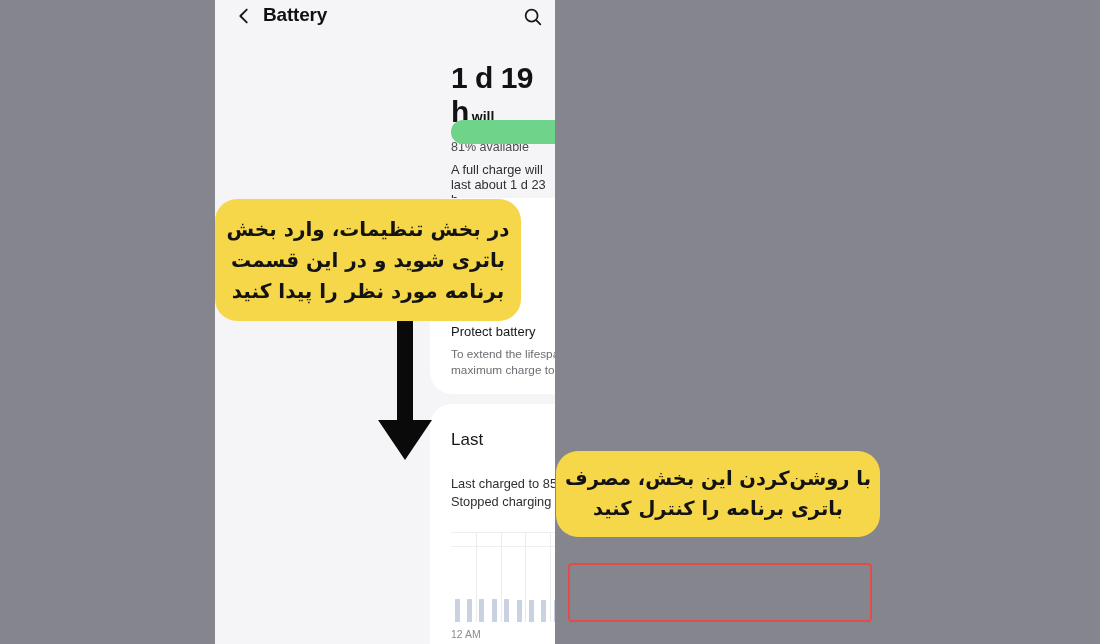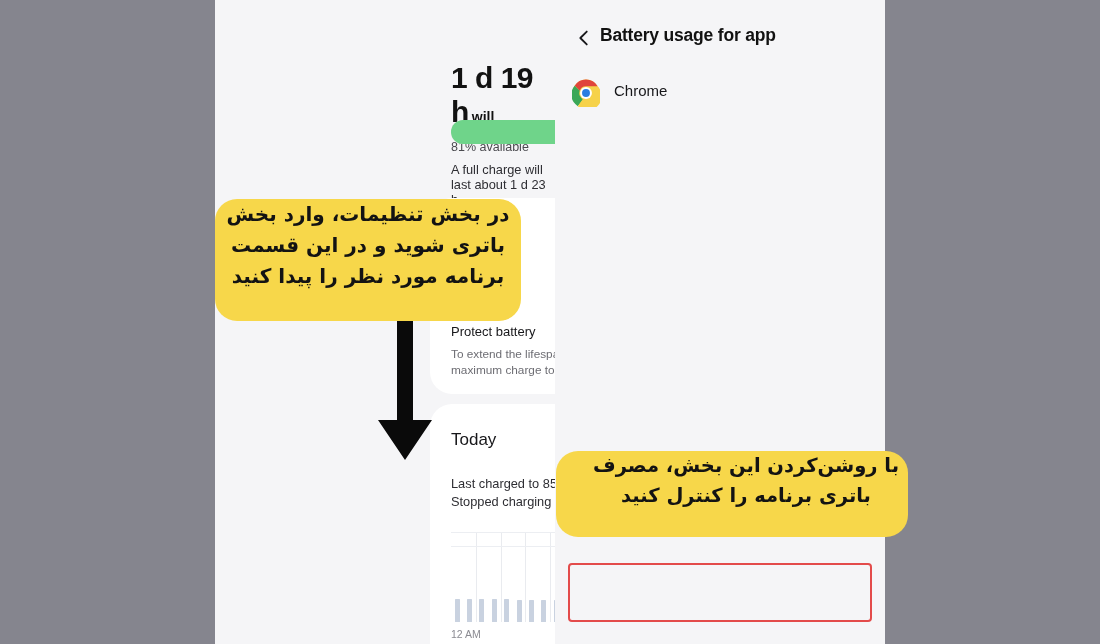--- a/index.html
+++ b/index.html
@@ -54,58 +54,72 @@
   
   .r-header{position:absolute;left:0;top:22px;width:330px;height:34px;}
   .r-back{position:absolute;left:18px;top:5px;width:22px;height:22px;}
   .r-title{position:absolute;left:45px;top:3px;font-size:17.5px;font-weight:bold;color:#111;letter-spacing:-0.2px;}
   .app-row{position:absolute;left:0;top:75px;width:330px;height:38px;}
   .chrome-ico{position:absolute;left:17px;top:4px;width:28px;height:28px;border-radius:50%;}
   .app-name{position:absolute;left:59px;top:7px;font-size:15px;color:#17171a;}
   .red-box{position:absolute;left:568px;top:563px;width:300px;height:55px;border:2.5px solid #e34b4b;border-radius:4px;}
 
   
-  .note{position:absolute;background:#f7d74a;border-radius:22px;display:flex;align-items:flex-start;justify-content:center;}
+  .note{position:absolute;background:#f7d74a;border-radius:22px;display:flex;align-items:center;justify-content:center;}
   .note p{margin:0;direction:rtl;text-align:center;font-weight:bold;color:#131313;
           font-family:"DejaVu Sans","Liberation Sans",sans-serif;}
   #note-1{left:215px;top:199px;width:306px;height:122px;}
   #note-1 p{font-size:20px;line-height:31px;}
-  #note-2{left:556px;top:451px;width:324px;height:86px;padding-left:28px;}
+  #note-2{left:556px;top:451px;width:324px;height:86px;}
   #note-2 p{font-size:19.5px;line-height:30px;}
 
   
   .arrow{position:absolute;left:370px;top:320px;width:70px;height:145px;}
 </style>
 </head>
 <body>
 
 <div class="stage">
 
   <div class="panel" id="panel-left">
 
+    <div class="l-header">
+      <div class="back-chev">
+        <svg width="22" height="22" viewBox="0 0 24 24" fill="none" stroke="#17171a" stroke-width="2" stroke-linecap="round" stroke-linejoin="round">
+            <polyline points="15 5 8 12 15 19"></polyline>
+          </svg>
+      </div>
+      <div class="l-title">Battery</div>
+      <div class="search-ico">
+        <svg width="22" height="22" viewBox="0 0 24 24" fill="none" stroke="#17171a" stroke-width="1.9" stroke-linecap="round">
+            <circle cx="10.5" cy="10.5" r="6.5"></circle>
+            <line x1="15.5" y1="15.5" x2="20" y2="20"></line>
+          </svg>
+      </div>
+    </div>
 
     <div class="big-time">
       <span class="num">1 d 19 h</span><span class="left">will</span>
     </div>
     <div class="avail">81% available</div>
 
     <div class="bar-track">
       <div class="bar-fill" style="width: 242.19px;"></div>
     </div>
 
     <div class="full-charge">A full charge will last about 1 d 23 h</div>
 
     <div class="card" id="card-protect">
       <div class="pb-title">Protect battery</div>
       <div class="pb-desc">To extend the lifespan of your battery, limit the maximum charge to 85%.</div>
 
     </div>
 
     <div class="card" id="card-today">
-      <div class="today-title">Today</div>
+      <div class="today-title">Last</div>
       <div class="last-charged">
         <span>Last charged to 85%</span><br>
         <span>Stopped charging 3 h 7 m ago</span>
       </div>
 
       <div class="chart-wrap" id="chart">
           <div class="grid-line" style="left: 24.75px;"></div>
           <div class="grid-line" style="left: 49.5px;"></div>
           <div class="grid-line" style="left: 74.25px;"></div>
           <div class="grid-line" style="left: 99px;"></div>
@@ -122,46 +136,20 @@
           <div class="bar" style="left: 65.5625px; height: 22.5px;"></div>
           <div class="bar" style="left: 77.9375px; height: 22.5px;"></div>
           <div class="bar" style="left: 90.3125px; height: 22.5px;"></div>
           <div class="bar" style="left: 102.688px; height: 22.5px;"></div>
         </div>
       <div class="axis-lbl" style="left:21px;top:224px;">12 AM</div>
 
     </div>
   </div>
 
-  <div class="panel" id="panel-right">
-
-    <div class="r-header">
-      <div class="r-back">
-        <svg width="22" height="22" viewBox="0 0 24 24" fill="none" stroke="#17171a" stroke-width="2" stroke-linecap="round" stroke-linejoin="round">
-            <polyline points="15 5 8 12 15 19"></polyline>
-          </svg>
-      </div>
-      <div class="r-title">Battery usage for app</div>
-    </div>
-
-    <div class="app-row">
-      <div class="chrome-ico">
-        <svg width="28" height="28" viewBox="0 0 48 48">
-          <circle cx="24" cy="24" r="23" fill="#f6d24a"></circle>
-          <path d="M24 1a23 23 0 0 1 19.9 11.5H24A11.5 11.5 0 0 0 13.3 20L4.6 11.4A23 23 0 0 1 24 1z" fill="#e0453b"></path>
-          <path d="M4.6 11.4 13.3 20a11.5 11.5 0 0 0 5.4 14.5L10 46.5A23 23 0 0 1 4.6 11.4z" fill="#3aa757"></path>
-          <path d="M43.9 12.5A23 23 0 0 1 10 46.5l8.7-12A11.5 11.5 0 0 0 34.3 24c0-4.2-2.2-7.9-5.5-10h15.1z" fill="#f6d24a"></path>
-          <circle cx="24" cy="24" r="10.2" fill="#fff"></circle>
-          <circle cx="24" cy="24" r="6.8" fill="#2a7de1"></circle>
-        </svg>
-      </div>
-      <div class="app-name">Chrome</div>
-    </div>
-
-  </div>
 
   <div class="arrow">
     <svg width="70" height="145" viewBox="0 0 70 145">
       <polygon points="27,0 43,0 43,100 62,100 35,140 8,100 27,100" fill="#0a0a0a"></polygon>
     </svg>
   </div>
 
   <div class="note" id="note-1">
     <p>در بخش تنظیمات، وارد بخش باتری شوید و در این قسمت برنامه مورد نظر را پیدا کنید</p>
   </div>

